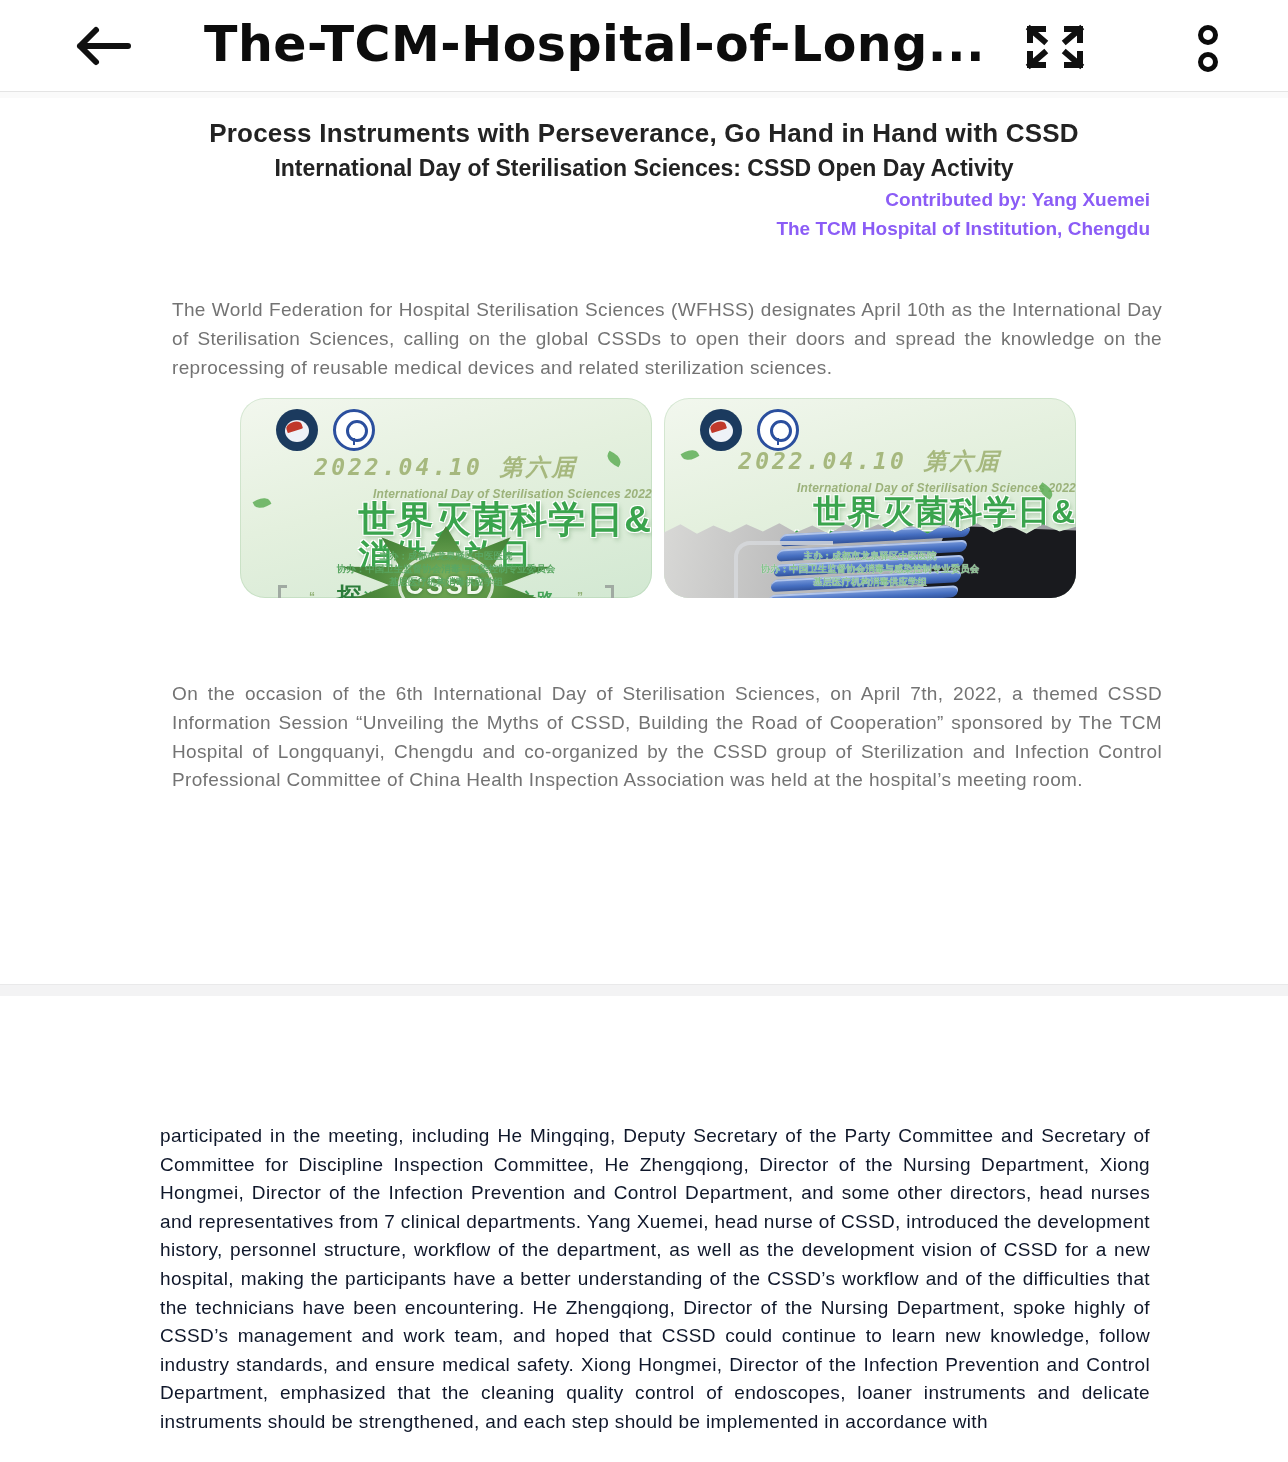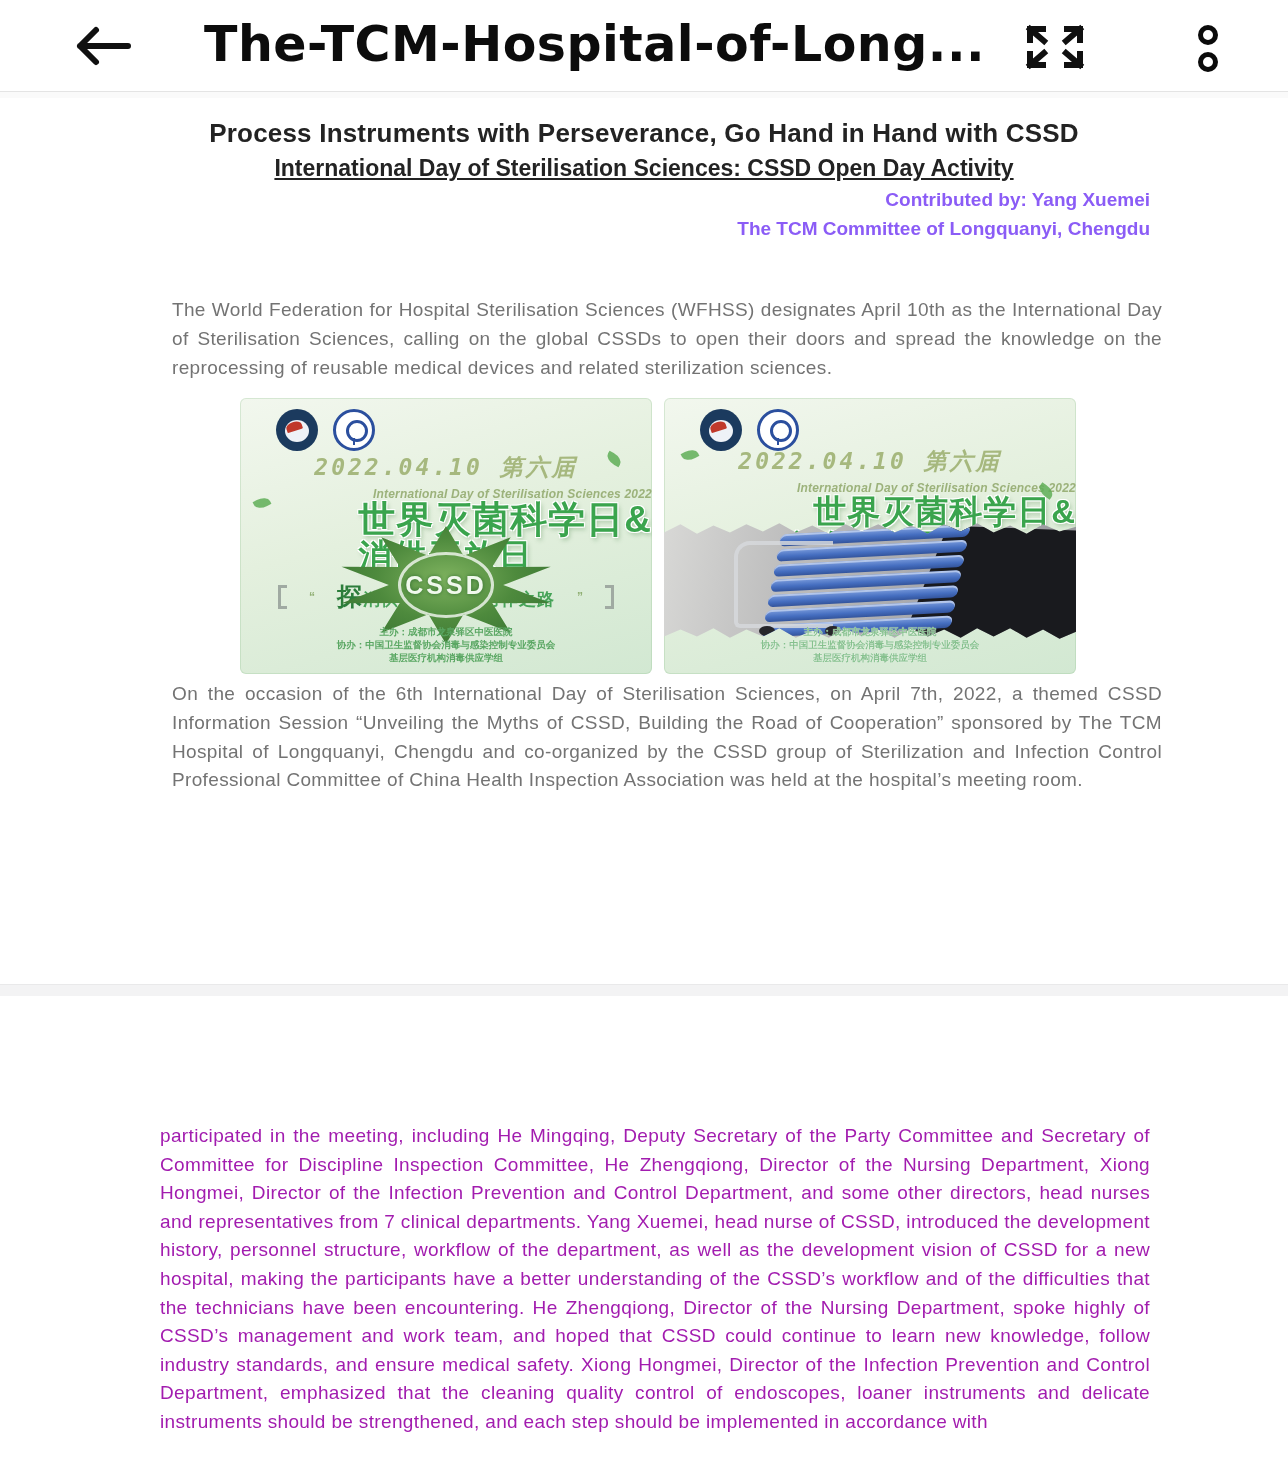--- a/index.html
+++ b/index.html
@@ -20,35 +20,35 @@
 
   
   .page1{position:absolute;top:92px;left:0;width:1288px;height:892px;background:#ffffff;}
   .page-divider{position:absolute;top:984px;left:0;width:1288px;height:11px;background:#f3f3f4;
                 border-top:1px solid #e9e9ea;}
   .page2{position:absolute;top:996px;left:0;width:1288px;height:466px;background:#ffffff;overflow:hidden;}
 
   .doc-title{position:absolute;top:26px;left:0;width:1288px;text-align:center;
              font-size:26px;font-weight:700;color:#232323;letter-spacing:.2px;}
   .doc-subtitle{position:absolute;top:63px;left:0;width:1288px;text-align:center;
-             font-size:23px;font-weight:700;color:#232323;text-decoration:underline;}
+             font-size:23px;font-weight:700;color:#232323;}
   .byline{position:absolute;top:94px;right:138px;text-align:right;font-weight:700;
           font-size:19px;line-height:28.6px;color:#8b5cf6;}
 
   .para{position:absolute;left:172px;width:990px;font-size:19px;line-height:28.8px;
         letter-spacing:.35px;text-align:justify;color:#737373;}
   .para1{top:204px;}
   .para2{top:588px;}
   .para3{top:726px;text-align:left;}
   .para-p2{position:absolute;left:160px;top:126px;width:990px;font-size:19px;line-height:28.6px;
-        letter-spacing:.35px;text-align:justify;color:#a21caf;}
+        letter-spacing:.35px;text-align:justify;color:#0f172a;}
 
   
   .posters-row{position:absolute;top:306px;left:240px;width:836px;height:276px;display:flex;gap:12px;}
-  .poster{position:relative;width:412px;height:276px;border-radius:6px;overflow:hidden;
+  .poster{position:relative;width:412px;height:200px;border-radius:25px;overflow:hidden;
           background:linear-gradient(165deg,#f2f7ee 0%,#e4f0de 45%,#d2e8d2 100%);
           box-shadow:inset 0 0 0 1px rgba(150,195,150,.3);}
   .logos{position:absolute;top:11px;left:36px;display:flex;gap:15px;}
   .logo-a{position:relative;width:42px;height:42px;border-radius:50%;background:#1b3a5e;}
   .logo-a::after{content:"";position:absolute;left:9px;top:11px;width:24px;height:22px;
                  border-radius:50%;background:#eef2f7;}
   .logo-a::before{content:"";position:absolute;left:10px;top:13px;width:16px;height:9px;z-index:2;
                  background:#c0392b;border-radius:60% 60% 10% 10%;transform:rotate(-18deg);}
   .logo-b{position:relative;width:42px;height:42px;border-radius:50%;background:#ffffff;
           border:3px solid #2b4f9e;box-sizing:border-box;}
@@ -151,21 +151,21 @@
         <span class="more-dot"></span>
       </span>
     </div>
   </div>
 
   <div class="page1">
     <div class="doc-title">Process Instruments with Perseverance, Go Hand in Hand with CSSD</div>
     <div class="doc-subtitle">International Day of Sterilisation Sciences: CSSD Open Day Activity</div>
     <div class="byline">
       <div>Contributed by: Yang Xuemei</div>
-      <div>The TCM Committee of Longquanyi, Chengdu</div>
+      <div>The TCM Hospital of Institution, Chengdu</div>
     </div>
 
     <div class="para para1">The World Federation for Hospital Sterilisation Sciences (WFHSS) designates April 10th as the International Day of Sterilisation Sciences, calling on the global CSSDs to open their doors and spread the knowledge on the reprocessing of reusable medical devices and related sterilization sciences.</div>
 
     <div class="posters-row">
 
       <div class="poster left">
         <div class="logos">
           <div class="logo-a"></div>
           <div class="logo-b"></div>

